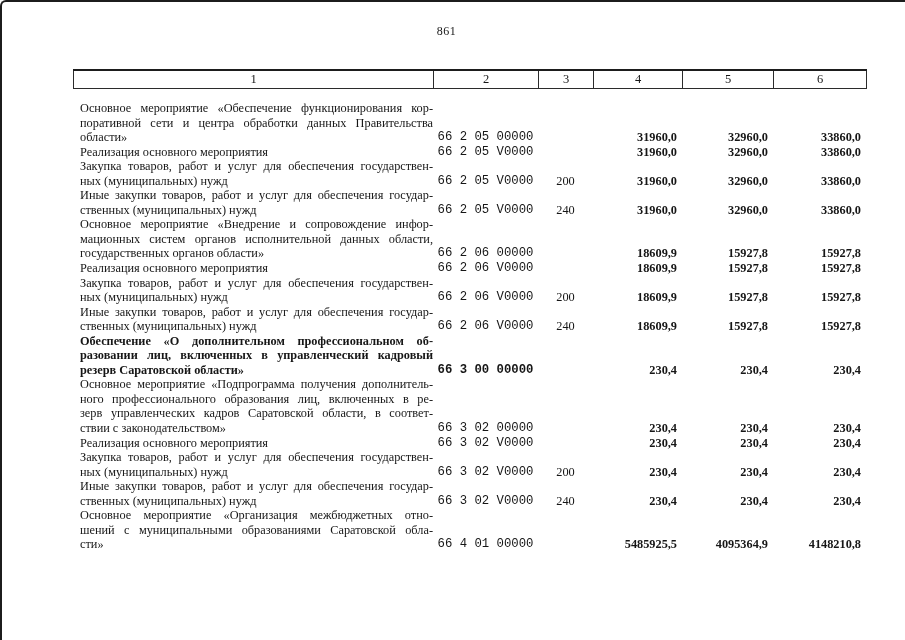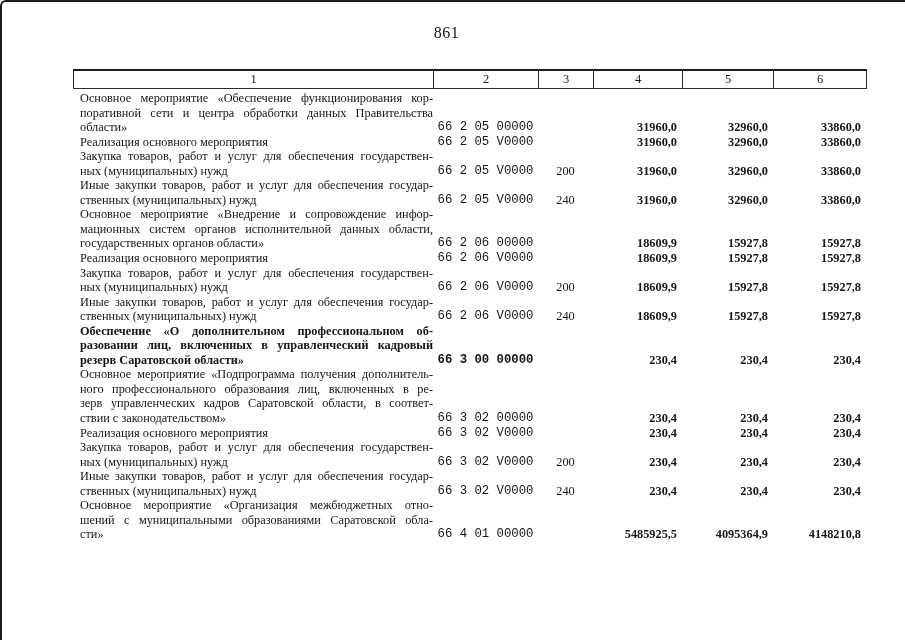--- a/index.html
+++ b/index.html
@@ -19,21 +19,21 @@
     overflow: hidden;
     font-family: "Liberation Serif", "DejaVu Serif", serif;
     color: #161616;
   }
   .page-number {
     position: absolute;
     top: 22px;
     left: 0;
     right: 14px;
     text-align: center;
-    font-size: 16px;
+    font-size: 12px;
     letter-spacing: 0.5px;
   }
   .tablewrap {
     position: absolute;
     left: 71px;
     top: 67px;
     width: 793px;
   }
   table {
     border-collapse: collapse;
@@ -44,21 +44,21 @@
     border: 1px solid #2b2b2b;
     border-top: 2px solid #1d1d1d;
     height: 17px;
     padding: 0;
     font-weight: normal;
     font-size: 12.5px;
     text-align: center;
     vertical-align: middle;
   }
   .bodytbl {
-    margin-top: 2px;
+    margin-top: 12px;
     font-size: 12.3px;
     line-height: 14.55px;
   }
   .bodytbl td {
     padding: 0;
     vertical-align: bottom;
   }
   td.c1 { padding-left: 7px; }
   .c1 .jl {
     text-align: justify;

